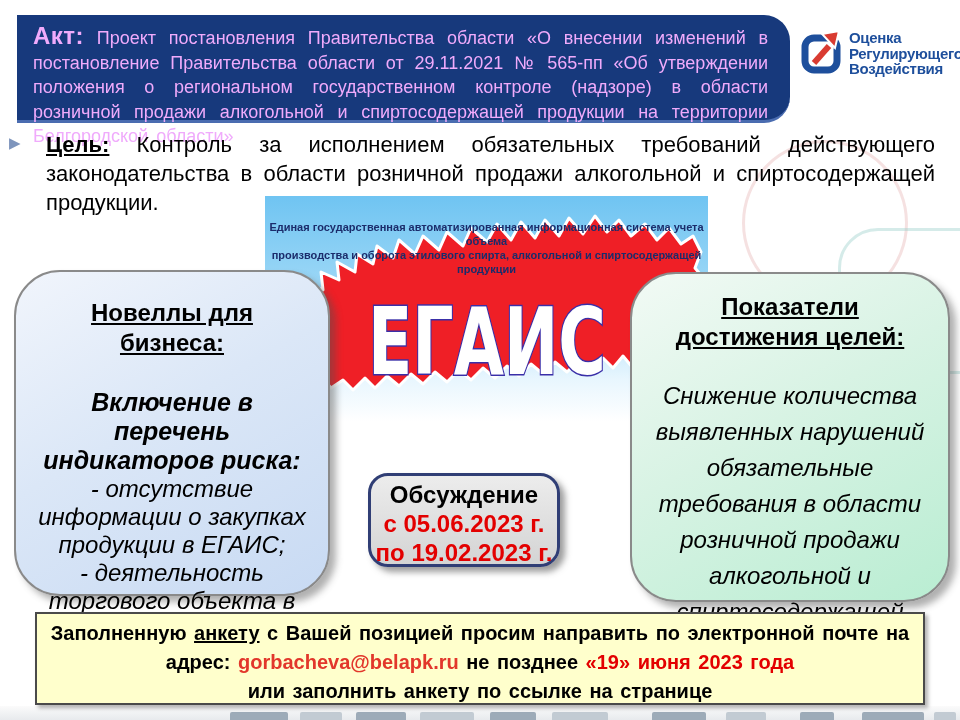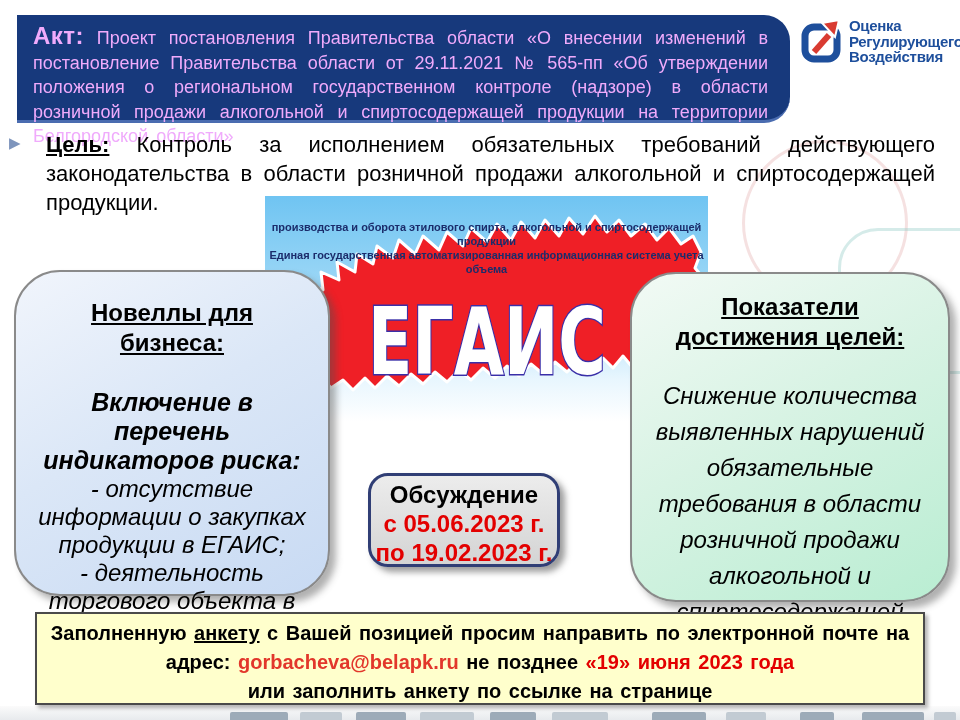--- a/index.html
+++ b/index.html
@@ -16,21 +16,21 @@
   .header-box{
     position:absolute;left:17px;top:15px;width:773px;height:108px;box-sizing:border-box;
     background:#17397C;border-radius:0 26px 26px 0;
     color:#f0abfc;padding:9px 22px 6px 16px;
     font-size:18px;line-height:24.5px;text-align:justify;word-spacing:3px;
     border-bottom:3px solid #4a6cb0;
   }
   .act-label{font-size:24px;font-weight:bold;letter-spacing:.5px;}
 
   
-  .logo{position:absolute;left:800px;top:12px;width:158px;display:flex;align-items:flex-end;z-index:2;}
+  .logo{position:absolute;left:800px;top:24px;width:158px;display:flex;align-items:flex-start;z-index:2;}
   .logo-icon{flex:0 0 auto;margin-right:5px;}
   .logo-text{color:#1E4F9C;font-weight:bold;font-size:15px;line-height:15.5px;margin-top:6px;letter-spacing:-.3px;}
 
   
   .goal{position:absolute;left:0;top:130px;width:960px;z-index:1;}
   .goal .bullet{position:absolute;left:9px;top:4px;font-size:15px;color:#7e95bd;}
   .goal p{margin:0 25px 0 46px;font-size:22px;line-height:29px;color:#000;text-align:justify;}
   .goal-label{font-weight:bold;text-decoration:underline;}
 
   
@@ -97,22 +97,22 @@
 </head>
 <body>
 
 <div class="slide">
 
   <div class="deco deco-circle"></div>
   <div class="deco deco-round-rect"></div>
 
   <div class="egais">
     <div class="egais-caption">
+      <div>Единая государственная автоматизированная информационная система учета объема</div>
       <div>производства и оборота этилового спирта, алкогольной и спиртосодержащей продукции</div>
-      <div>Единая государственная автоматизированная информационная система учета объема</div>
     </div>
     <svg class="mapsvg" viewBox="0 0 443 282">
       <path d="M10,148 L20,128 L14,112 L30,116 L26,98 L44,104 L40,86 L58,94 L56,76 L74,84 L72,66 L90,76 L92,58 L108,68 L112,50 L128,62 L134,44 L150,58 L158,40 L174,54 L182,36 L198,50 L206,32 L222,46 L232,28 L246,44 L256,26 L270,42 L280,24 L294,40 L304,22 L318,38 L330,20 L342,36 L354,24 L366,40 L380,28 L392,44 L404,32 L416,48 L428,40 L436,56 L430,72 L440,84 L432,98 L438,112 L428,124 L420,116 L412,130 L402,122 L398,140 L408,156 L416,176 L410,196 L400,216 L394,238 L386,248 L380,232 L384,208 L376,188 L368,172 L358,160 L348,172 L338,162 L326,174 L314,164 L302,176 L290,166 L278,178 L266,168 L254,180 L242,170 L230,182 L218,172 L206,184 L194,174 L182,186 L170,176 L158,188 L146,178 L134,190 L122,180 L110,192 L100,182 L88,194 L78,184 L66,192 L56,180 L46,188 L38,176 L28,180 L20,166 L12,160 Z" fill="#EF1F26" stroke="#ffffff" stroke-width="3" stroke-linejoin="round"></path>
       <text x="222" y="178" text-anchor="middle" font-family="DejaVu Sans, Liberation Sans, sans-serif" font-weight="bold" font-size="93" textLength="238" lengthAdjust="spacingAndGlyphs" fill="#ffffff" stroke="#3A2FA8" stroke-width="3" paint-order="stroke">ЕГАИС</text>
     </svg>
   </div>
 
   <div class="header-box">
     <span class="act-label">Акт:</span>
     <span>Проект постановления Правительства области «О внесении изменений в постановление Правительства области от 29.11.2021 № 565-пп «Об утверждении положения о региональном государственном контроле (надзоре) в области розничной продажи алкогольной и спиртосодержащей продукции на территории Белгородской области»</span>

